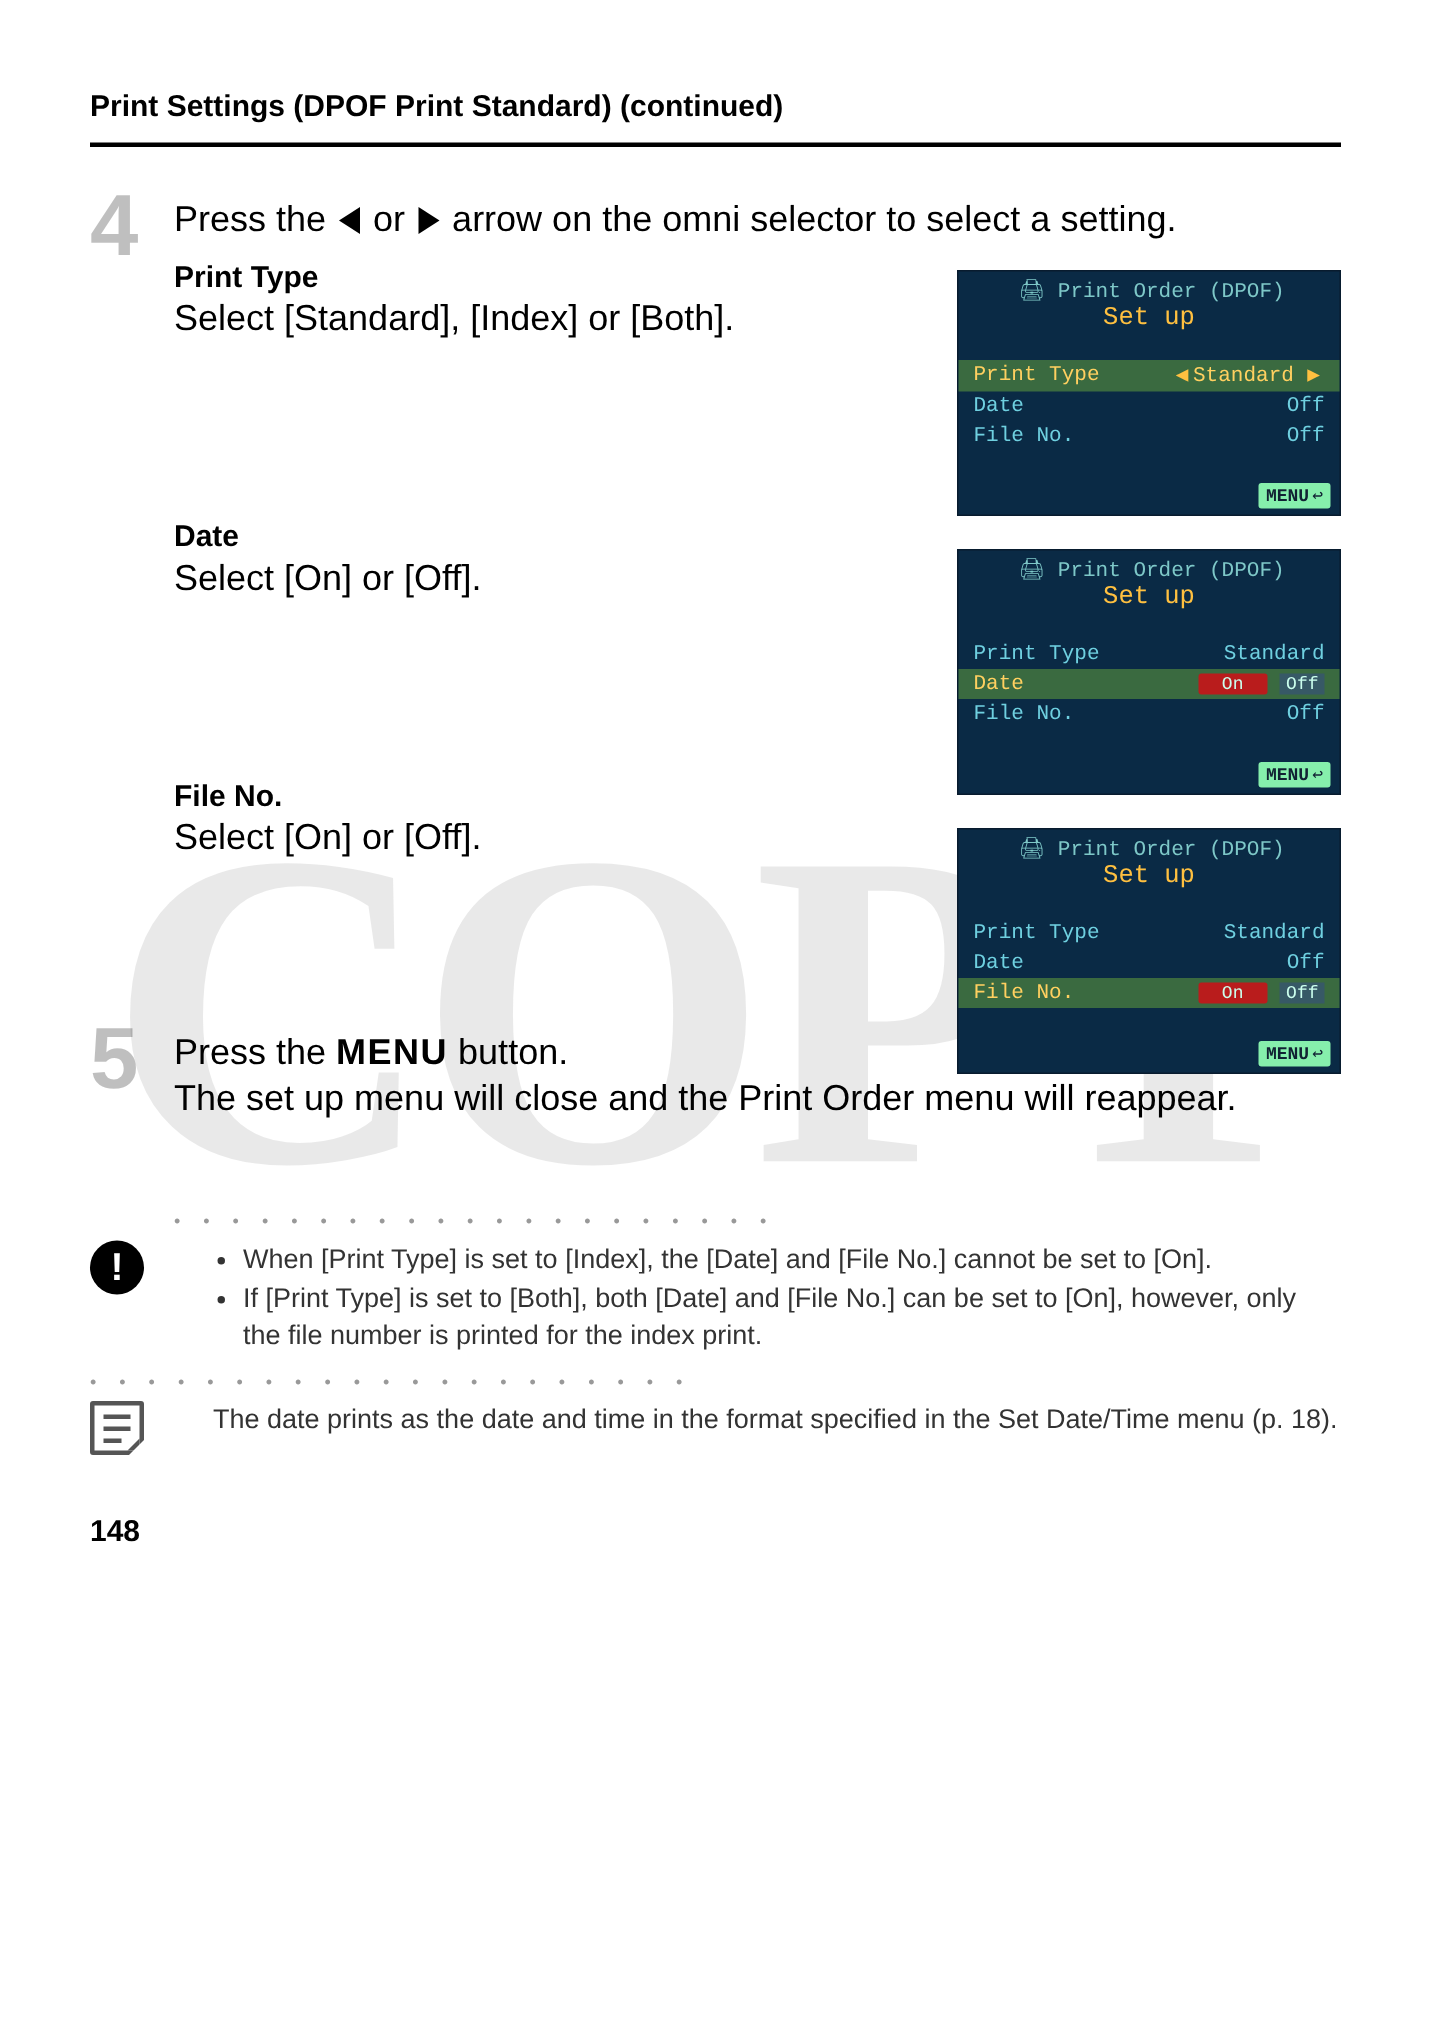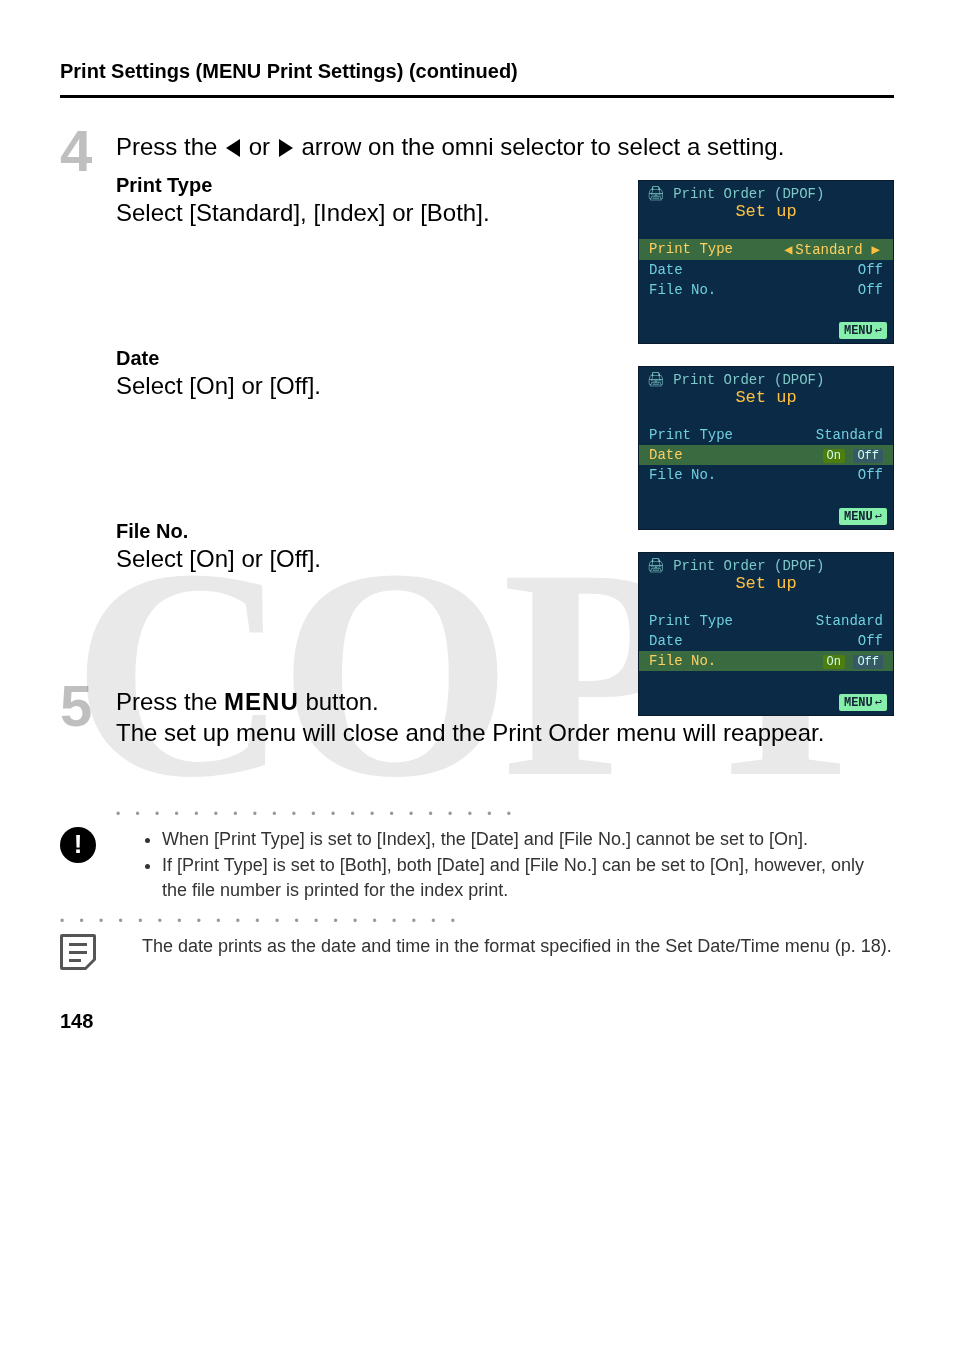--- a/index.html
+++ b/index.html
@@ -71,20 +71,21 @@
     font-family: "Courier New", monospace;
     font-size: 14px;
     border: 1px solid #081b2e;
     box-sizing: border-box;
     padding: 4px 0 0 0;
   }
   .shot .shot-title {
     color: #7ec8c8;
     padding-left: 8px;
     font-size: 14px;
+    margin-left: 32px;
   }
   .shot .shot-subtitle {
     color: #ffc040;
     text-align: center;
     font-size: 17px;
   }
   .shot .rows {
     margin-top: 18px;
   }
   .shot .row {
@@ -97,23 +98,23 @@
   .shot .row .val { color:#6fd0e0; }
   .shot .row.sel {
     background: #3a6a40;
     color: #ffd060;
   }
   .shot .row.sel .lbl { color:#ffd060; }
   .shot .row.sel .val { color:#ffd060; }
   .shot .arrow { color:#ffc040; font-weight:bold; padding: 0 3px;}
   .shot .pill {
     display: inline-block;
-    background: #4d7c0f;
+    background: #b91c1c;
     color: #cfe;
-    padding: 0px 4px;
+    padding: 0px 16px;
     font-size: 12px;
     border-radius: 2px;
   }
   .shot .pill-off {
     display: inline-block;
     background: #375966;
     color: #cfe;
     padding: 0px 4px;
     font-size: 12px;
   }
@@ -252,21 +253,21 @@
     white-space: nowrap;
   }
   .content { position: relative; z-index: 1; }
 </style>
 </head>
 <body>
 
 <div class="page">
   <div class="watermark">COPY</div>
   <div class="content">
-  <div class="section-header">Print Settings (MENU Print Settings) (continued)</div>
+  <div class="section-header">Print Settings (DPOF Print Standard) (continued)</div>
 
   <div class="step-block">
     <div class="step-num">4</div>
     <div class="step-body">
       <div class="step-title">
         <span>Press the </span><span class="tri l"></span><span> or </span><span class="tri r"></span><span> arrow on the omni selector to select a setting.</span>
       </div>
 
       <div class="shots-area" style="position:relative;">
 

